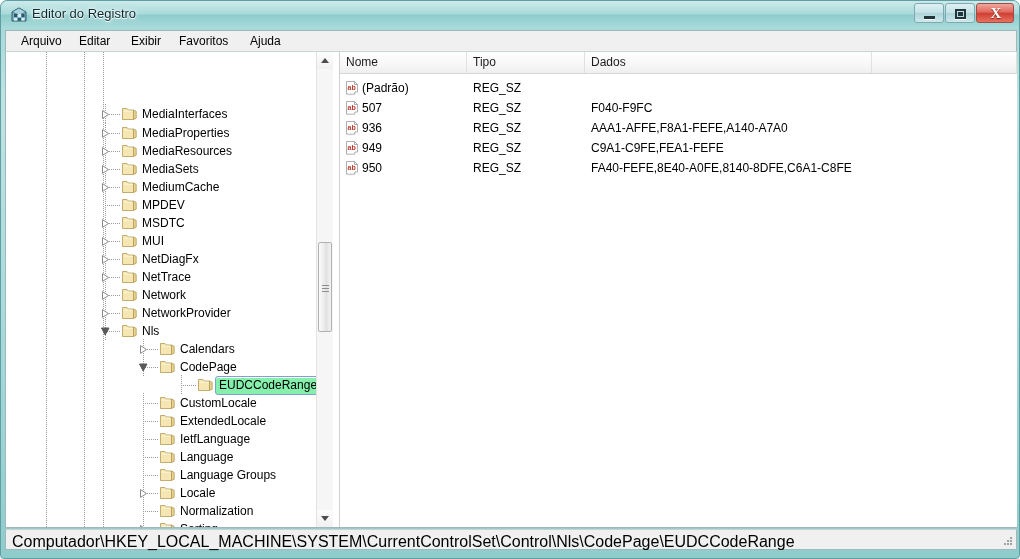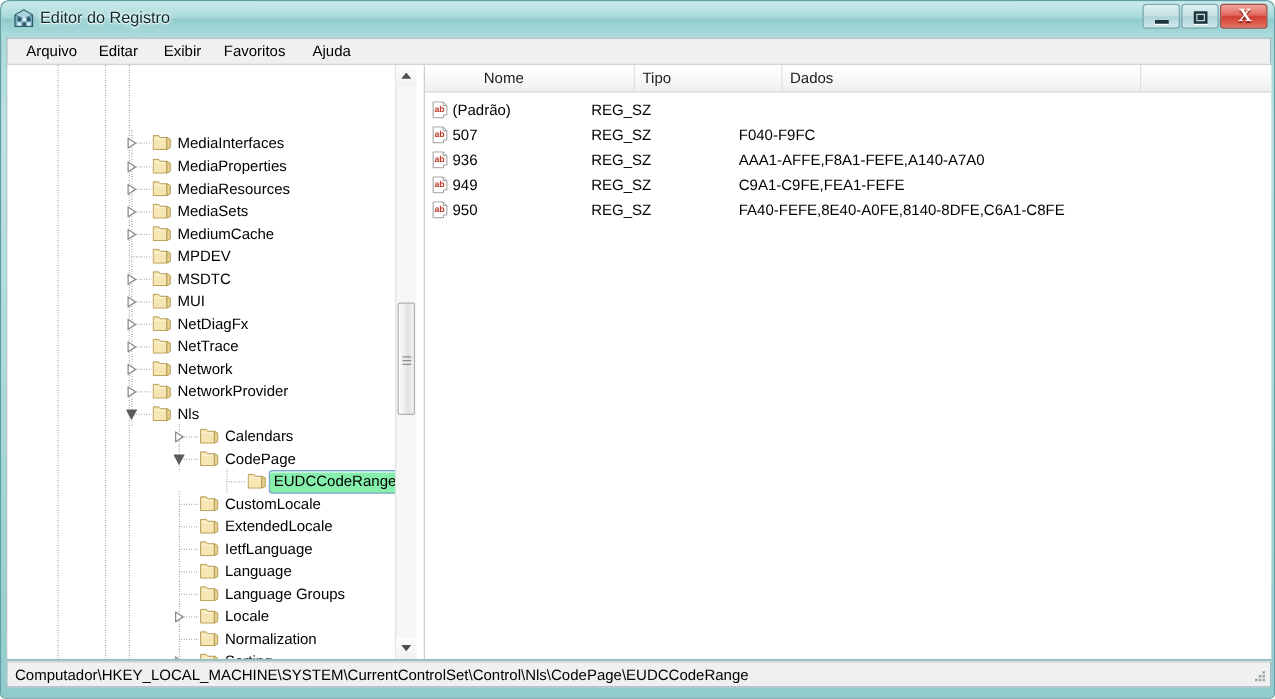--- a/index.html
+++ b/index.html
@@ -341,21 +341,20 @@
     top: 0;
     height: 21px;
     line-height: 21px;
     font-size: 12px;
     color: #1c1c1c;
     padding-left: 6px;
     box-sizing: border-box;
     border-right: 1px solid #e0e0e0;
     white-space: nowrap;
     cursor: default;
-    margin-left: 41px;
   }
   .list-row {
     position: absolute;
     left: 0;
     width: 677px;
     height: 20px;
   }
   .cell {
     position: absolute;
     top: 2px;
@@ -378,21 +377,21 @@
     width: 1012px;
     height: 21px;
     box-sizing: border-box;
     background: #f0f0f0;
     border: 1px solid #9fb8bb;
     border-top: 1px solid #cfcfcf;
   }
   #status-text {
     position: absolute;
     left: 6px; top: 3px;
-    font-size: 12px;
+    font-size: 16px;
     color: #000000;
     white-space: nowrap;
   }
   #resize-grip {
     position: absolute;
     right: 3px;
     bottom: 2px;
     width: 12px; height: 12px;
   }
 </style>

